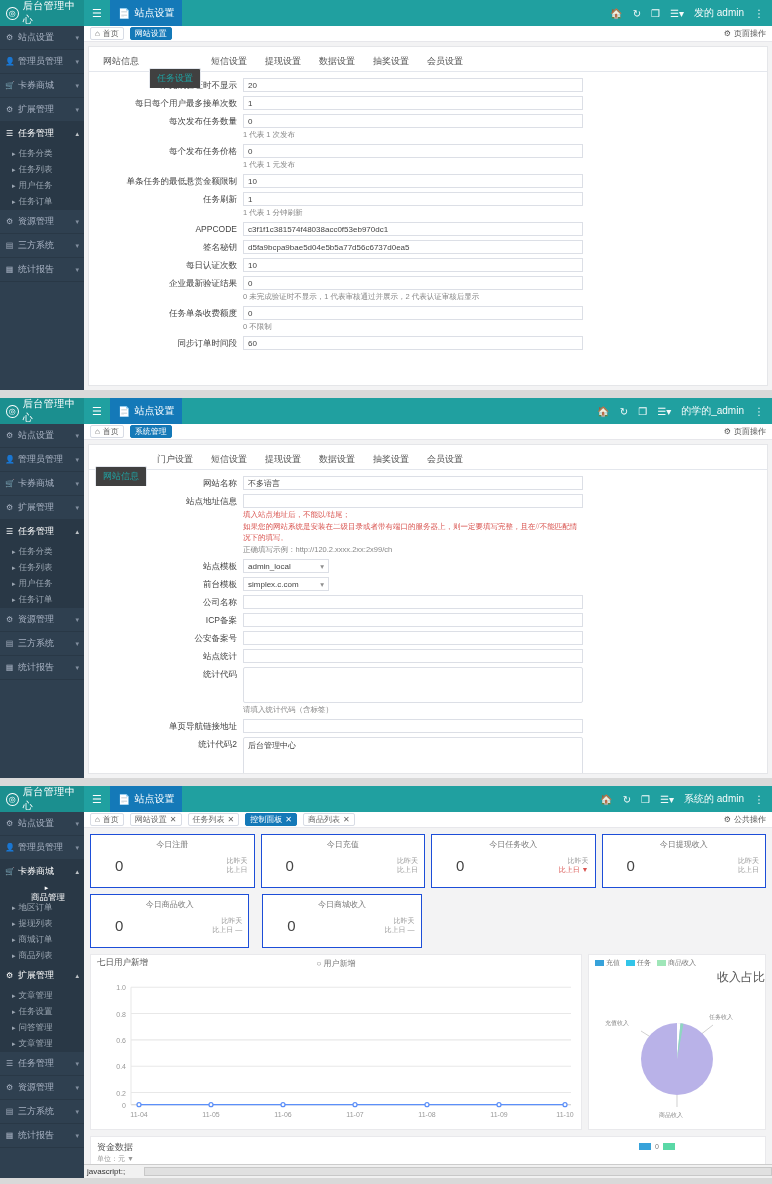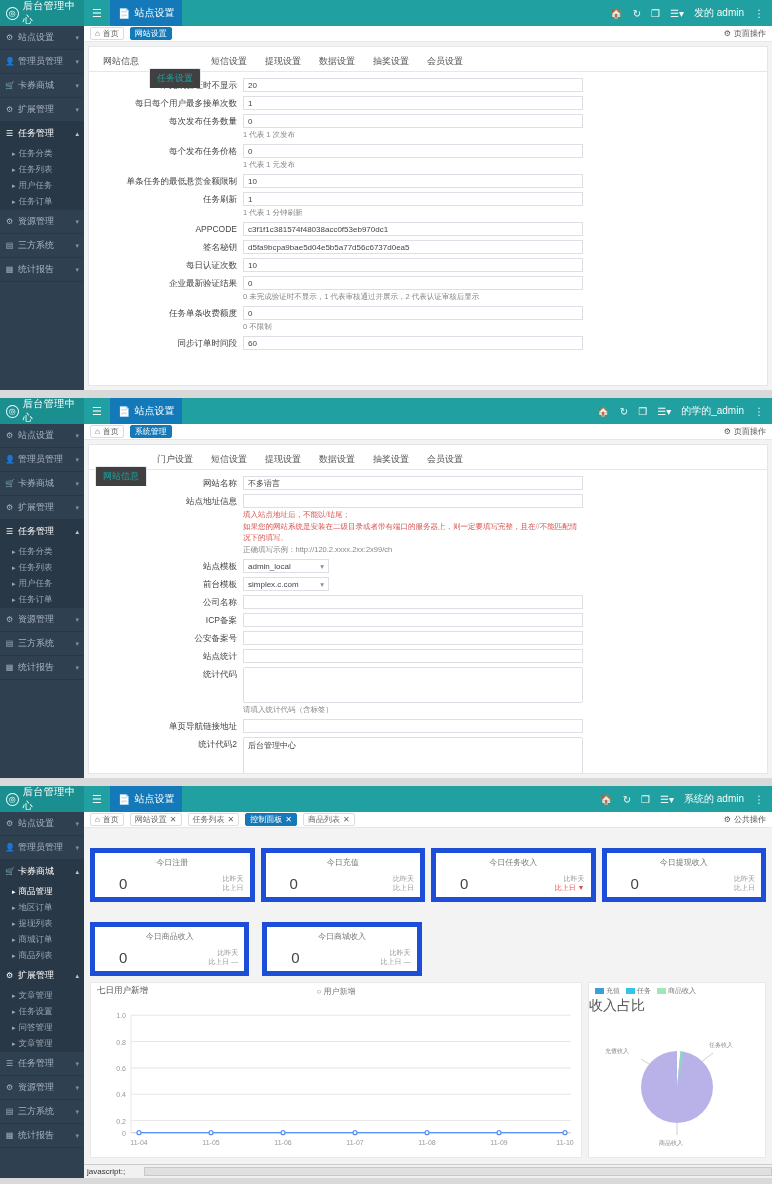--- a/index.html
+++ b/index.html
@@ -96,21 +96,21 @@
   .side-sub {
     height: 16px;
     display: flex; align-items: center;
     padding-left: 12px;
     background: #293846;
     color: #9aa5b1;
     font-size: 8.5px;
     white-space: nowrap;
   }
   .side-sub .dot { margin-right: 3px; font-size: 7px; }
-  .side-sub.sel { color: #fff; }
+  .side-sub.sel { color: #fff; flex-direction: column; }
 
   
   .content {
     position: absolute;
     left: 84px; top: 26px; right: 0; bottom: 0;
     background: #f3f3f4;
     overflow: hidden;
   }
   .crumbbar {
     height: 16px;
@@ -210,25 +210,24 @@
   
   .stat-grid {
     display: grid;
     grid-template-columns: repeat(4, 1fr);
     gap: 6px;
     padding: 6px;
   }
   .stat-grid.two { grid-template-columns: repeat(4, 1fr); gap: 13px; }
   .stat-card {
     background: #fff;
-    border: 5px solid #1d4ed8;
+    border: 1px solid #1d4ed8;
     height: 54px;
     padding: 4px 6px;
     position: relative;
-    margin-top: 14px;
   }
   .stat-title { font-size: 8px; color: #777; text-align: center; }
   .stat-body { display: flex; align-items: flex-end; justify-content: space-between; margin-top: 6px; }
   .stat-val { font-size: 15px; color: #444; padding-left: 18px; }
   .stat-cmp { font-size: 7px; color: #999; line-height: 9px; text-align: right; }
   .stat-cmp .up { color: #d9534f; }
 
   .charts {
     display: flex;
     gap: 6px;
@@ -251,21 +250,21 @@
     position: relative;
   }
   .ch-head .ctr {
     position: absolute; left: 0; right: 0; text-align: center;
     font-size: 8px; color: #777;
   }
   .legend { display: flex; gap: 6px; font-size: 7px; color: #777; padding: 3px 6px; }
   .legend i { display: inline-block; width: 9px; height: 6px; margin-right: 2px; vertical-align: middle; }
 
   .plot { position: absolute; left: 0; top: 16px; right: 0; bottom: 0; }
-  .pie-title { text-align: left; font-size: 14px; color: #555; margin-top: -2px; }
+  .pie-title { text-align: right; font-size: 12px; color: #555; margin-top: -2px; }
 
   .bottom-card {
     background: #fff;
     border: 1px solid #e9e9ec;
     margin: 0 6px;
     height: 40px;
     padding: 4px 6px;
     position: relative;
   }
   .bottom-title { font-size: 9px; color: #555; }

